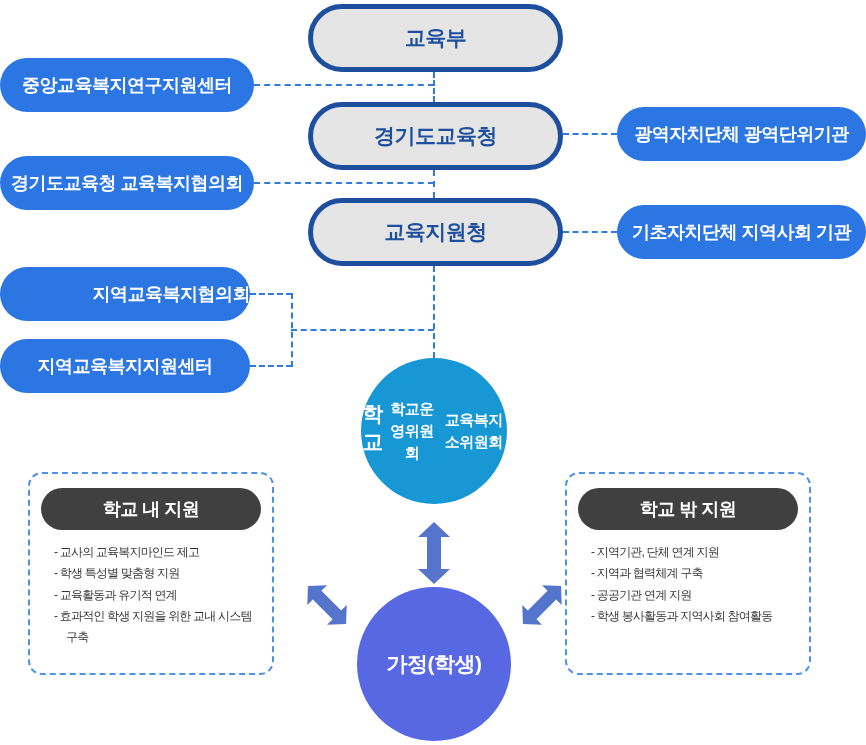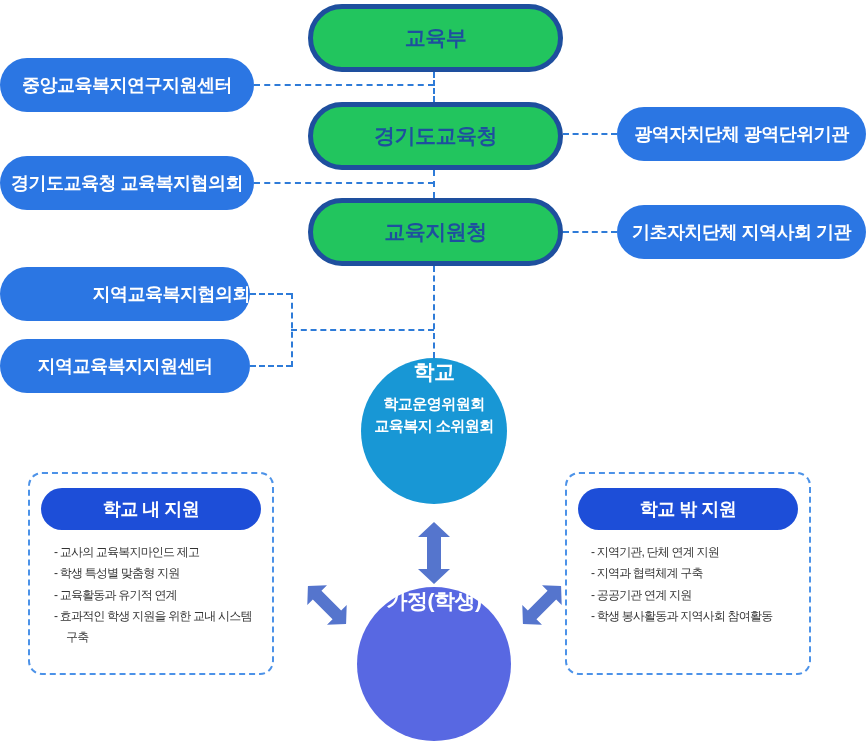--- a/index.html
+++ b/index.html
@@ -2,38 +2,38 @@
 <html><head>
 <meta charset="utf-8">
 <style>
   html,body{margin:0;padding:0;background:#ffffff;}
   body{font-family:"Liberation Sans","DejaVu Sans",sans-serif;}
   .stage{position:relative;width:866px;height:745px;background:#fff;overflow:hidden;}
 
   
   .node-outline{
     position:absolute;left:308px;width:255px;height:68px;
-    background:#22c55e;border:5px solid #1e4f9e;border-radius:34px;
+    background:#e5e5e5;border:5px solid #1e4f9e;border-radius:34px;
     box-sizing:border-box;display:flex;align-items:center;justify-content:center;
     color:#1e4f9e;font-size:21px;font-weight:bold;letter-spacing:-0.5px;
   }
   
   .node-filled{
     position:absolute;height:54px;background:#2b76e3;border-radius:27px;
     display:flex;align-items:center;justify-content:center;
     color:#ffffff;font-size:18px;font-weight:bold;letter-spacing:-0.5px;
   }
   
   .conn-h{position:absolute;border-top:2px dashed #2e7bd8;height:0;}
   .conn-v{position:absolute;border-left:2px dashed #2e7bd8;width:0;}
 
   
   .circle{
     position:absolute;border-radius:50%;color:#fff;text-align:center;
-    display:flex;flex-direction:column;align-items:center;justify-content:flex-start;
+    display:flex;flex-direction:row;align-items:center;justify-content:center;
   }
   .circle-school{left:361px;top:358px;width:146px;height:146px;background:#1897d5;}
   .circle-family{left:357px;top:587px;width:154px;height:154px;background:#5868e2;}
   .circle-title{font-size:21px;font-weight:bold;letter-spacing:-0.5px;margin-bottom:7px;}
   .circle-sub{font-size:15px;font-weight:bold;line-height:1.45;letter-spacing:-0.5px;}
   .family-label{font-size:21px;font-weight:bold;letter-spacing:-0.5px;}
 
   
   .arrow{position:absolute;}
   .arrow svg{display:block;}
@@ -42,21 +42,21 @@
 
   
   .info-box{
     position:absolute;top:472px;width:246px;height:203px;box-sizing:border-box;
     border:2px dashed #4c92e8;border-radius:14px;background:#fff;
   }
   .box-left{left:28px;}
   .box-right{left:565px;}
   .box-header{
     margin:14px auto 0 auto;width:220px;height:42px;border-radius:21px;
-    background:#1d4ed8;color:#fff;font-size:18px;font-weight:bold;letter-spacing:-0.5px;
+    background:#404040;color:#fff;font-size:18px;font-weight:bold;letter-spacing:-0.5px;
     display:flex;align-items:center;justify-content:center;
   }
   .box-list{margin:12px 12px 0 24px;padding:0;list-style:none;color:#333333;
     font-size:12px;line-height:1.78;letter-spacing:-0.8px;}
   .box-list li{padding-left:12px;text-indent:-12px;}
   .box-list li::before{content:"- ";}
 </style>
 </head>
 <body>
 

